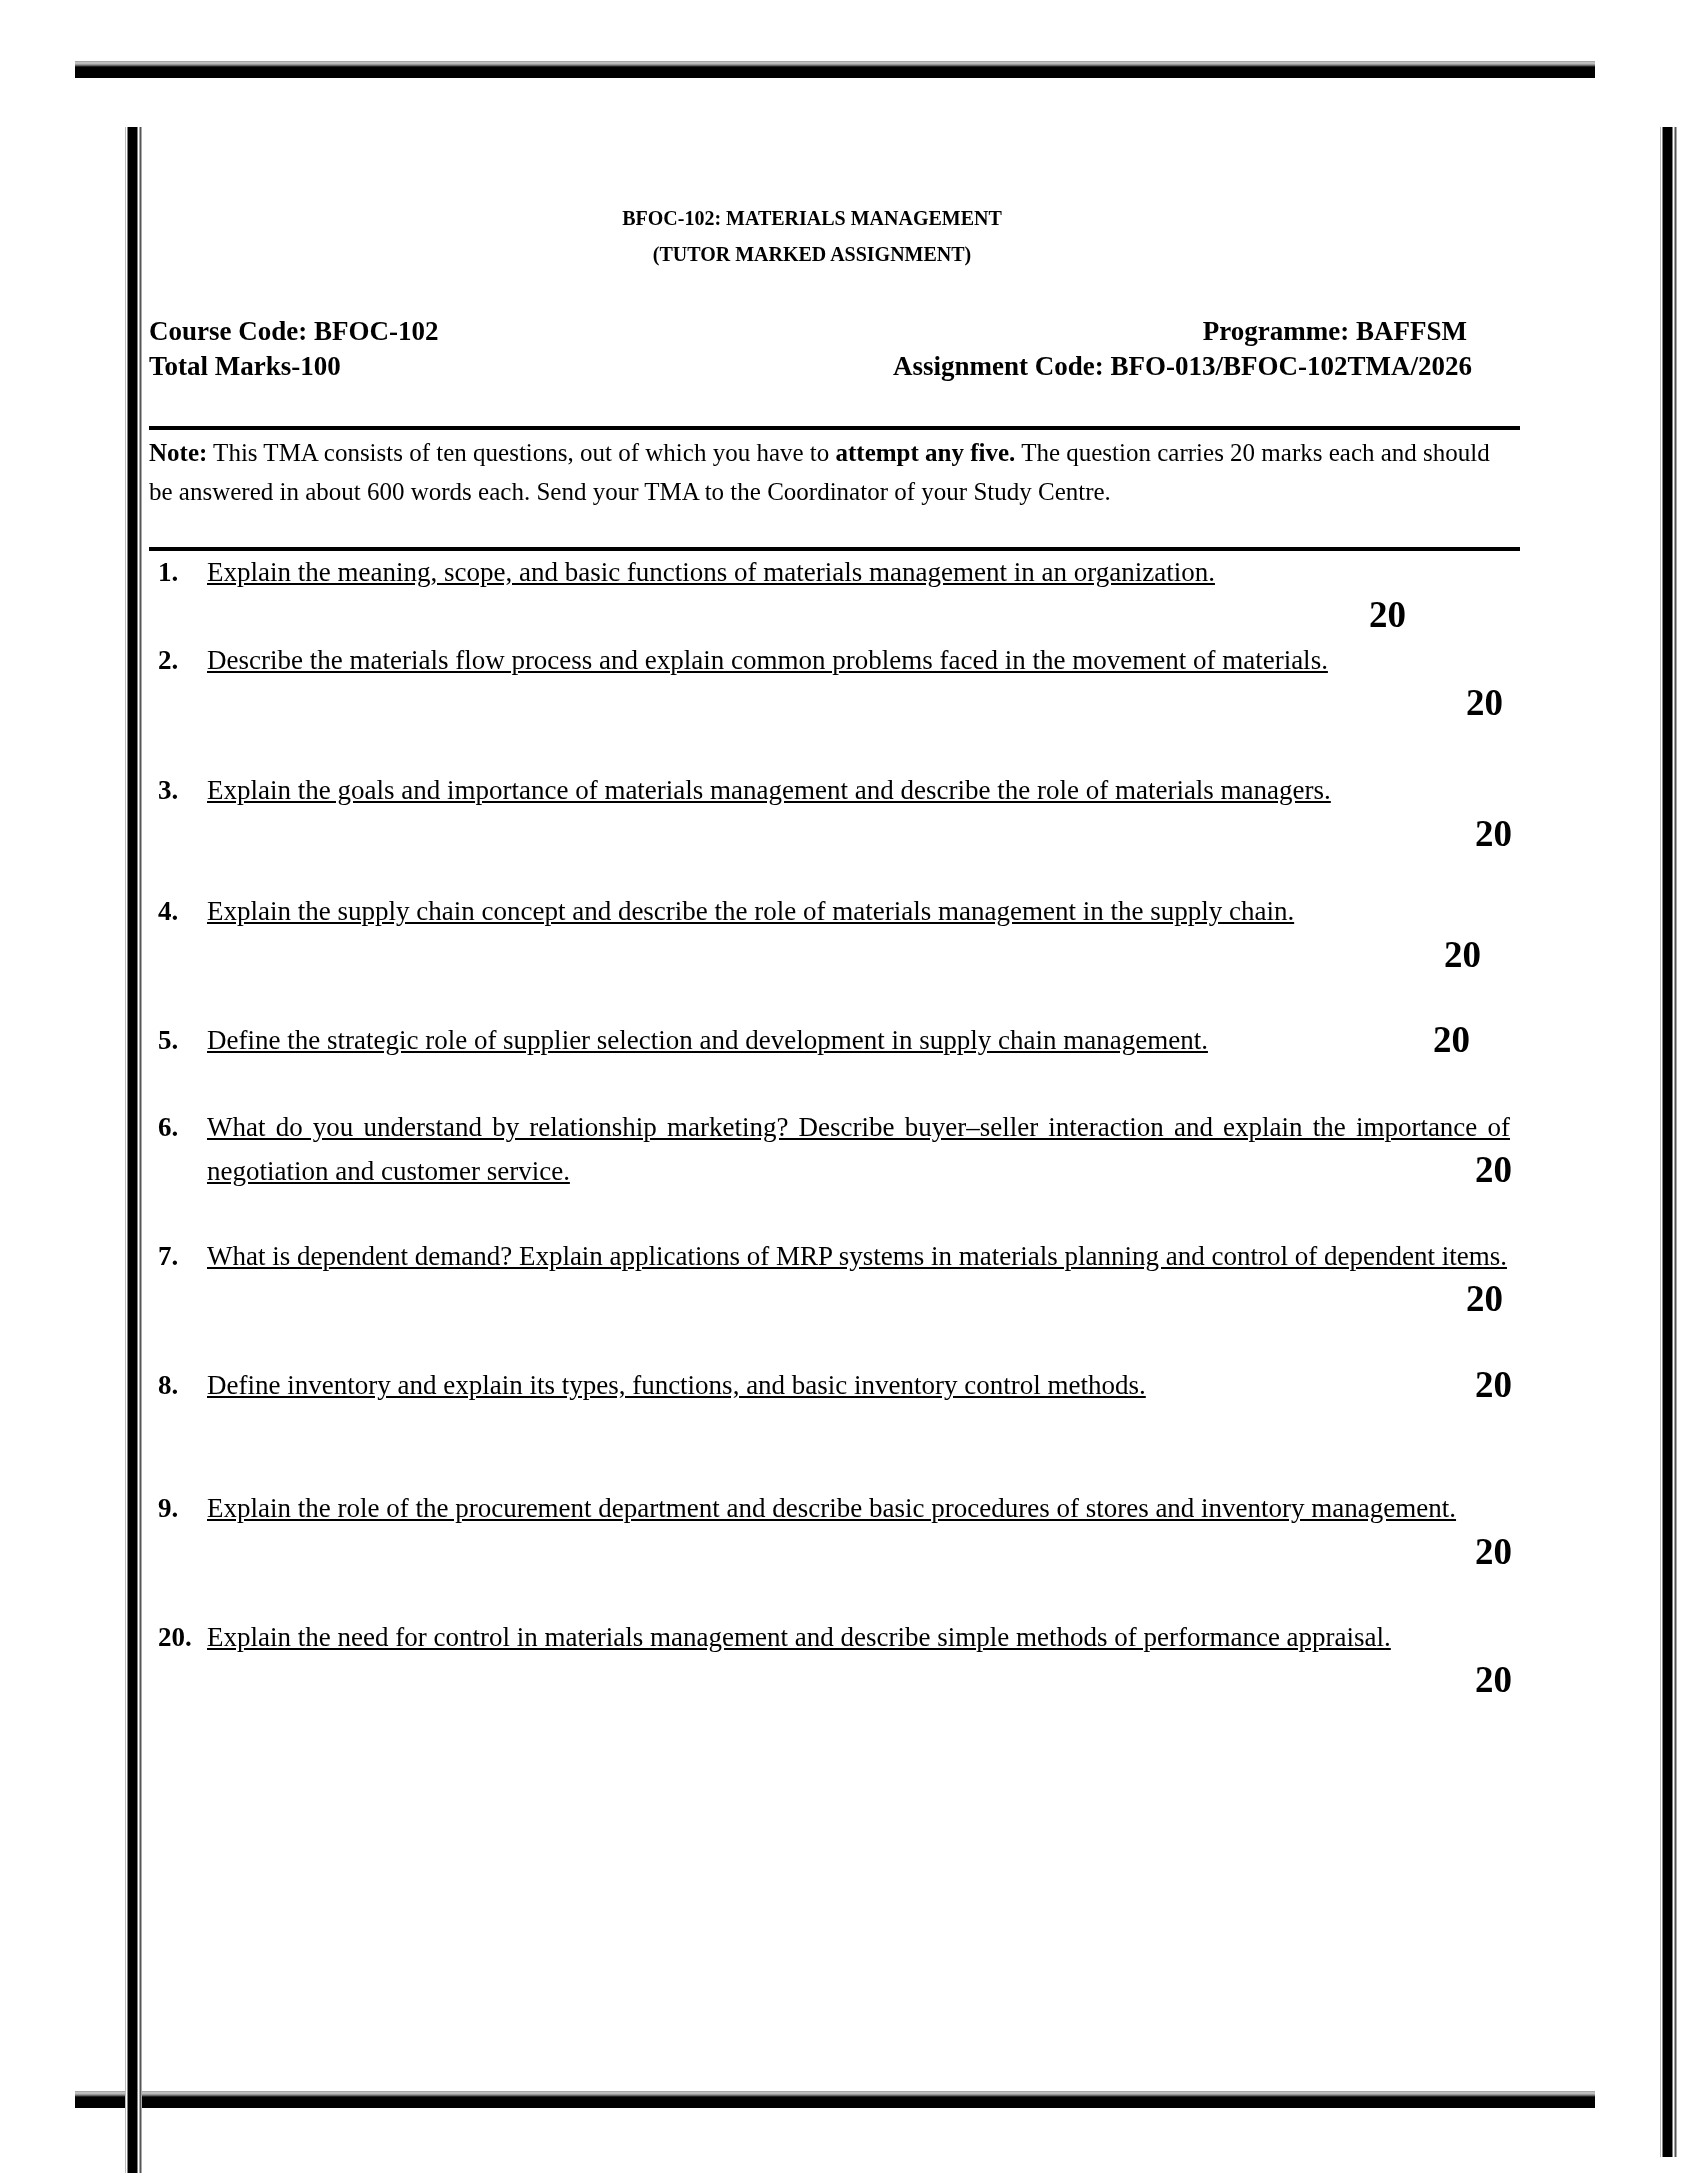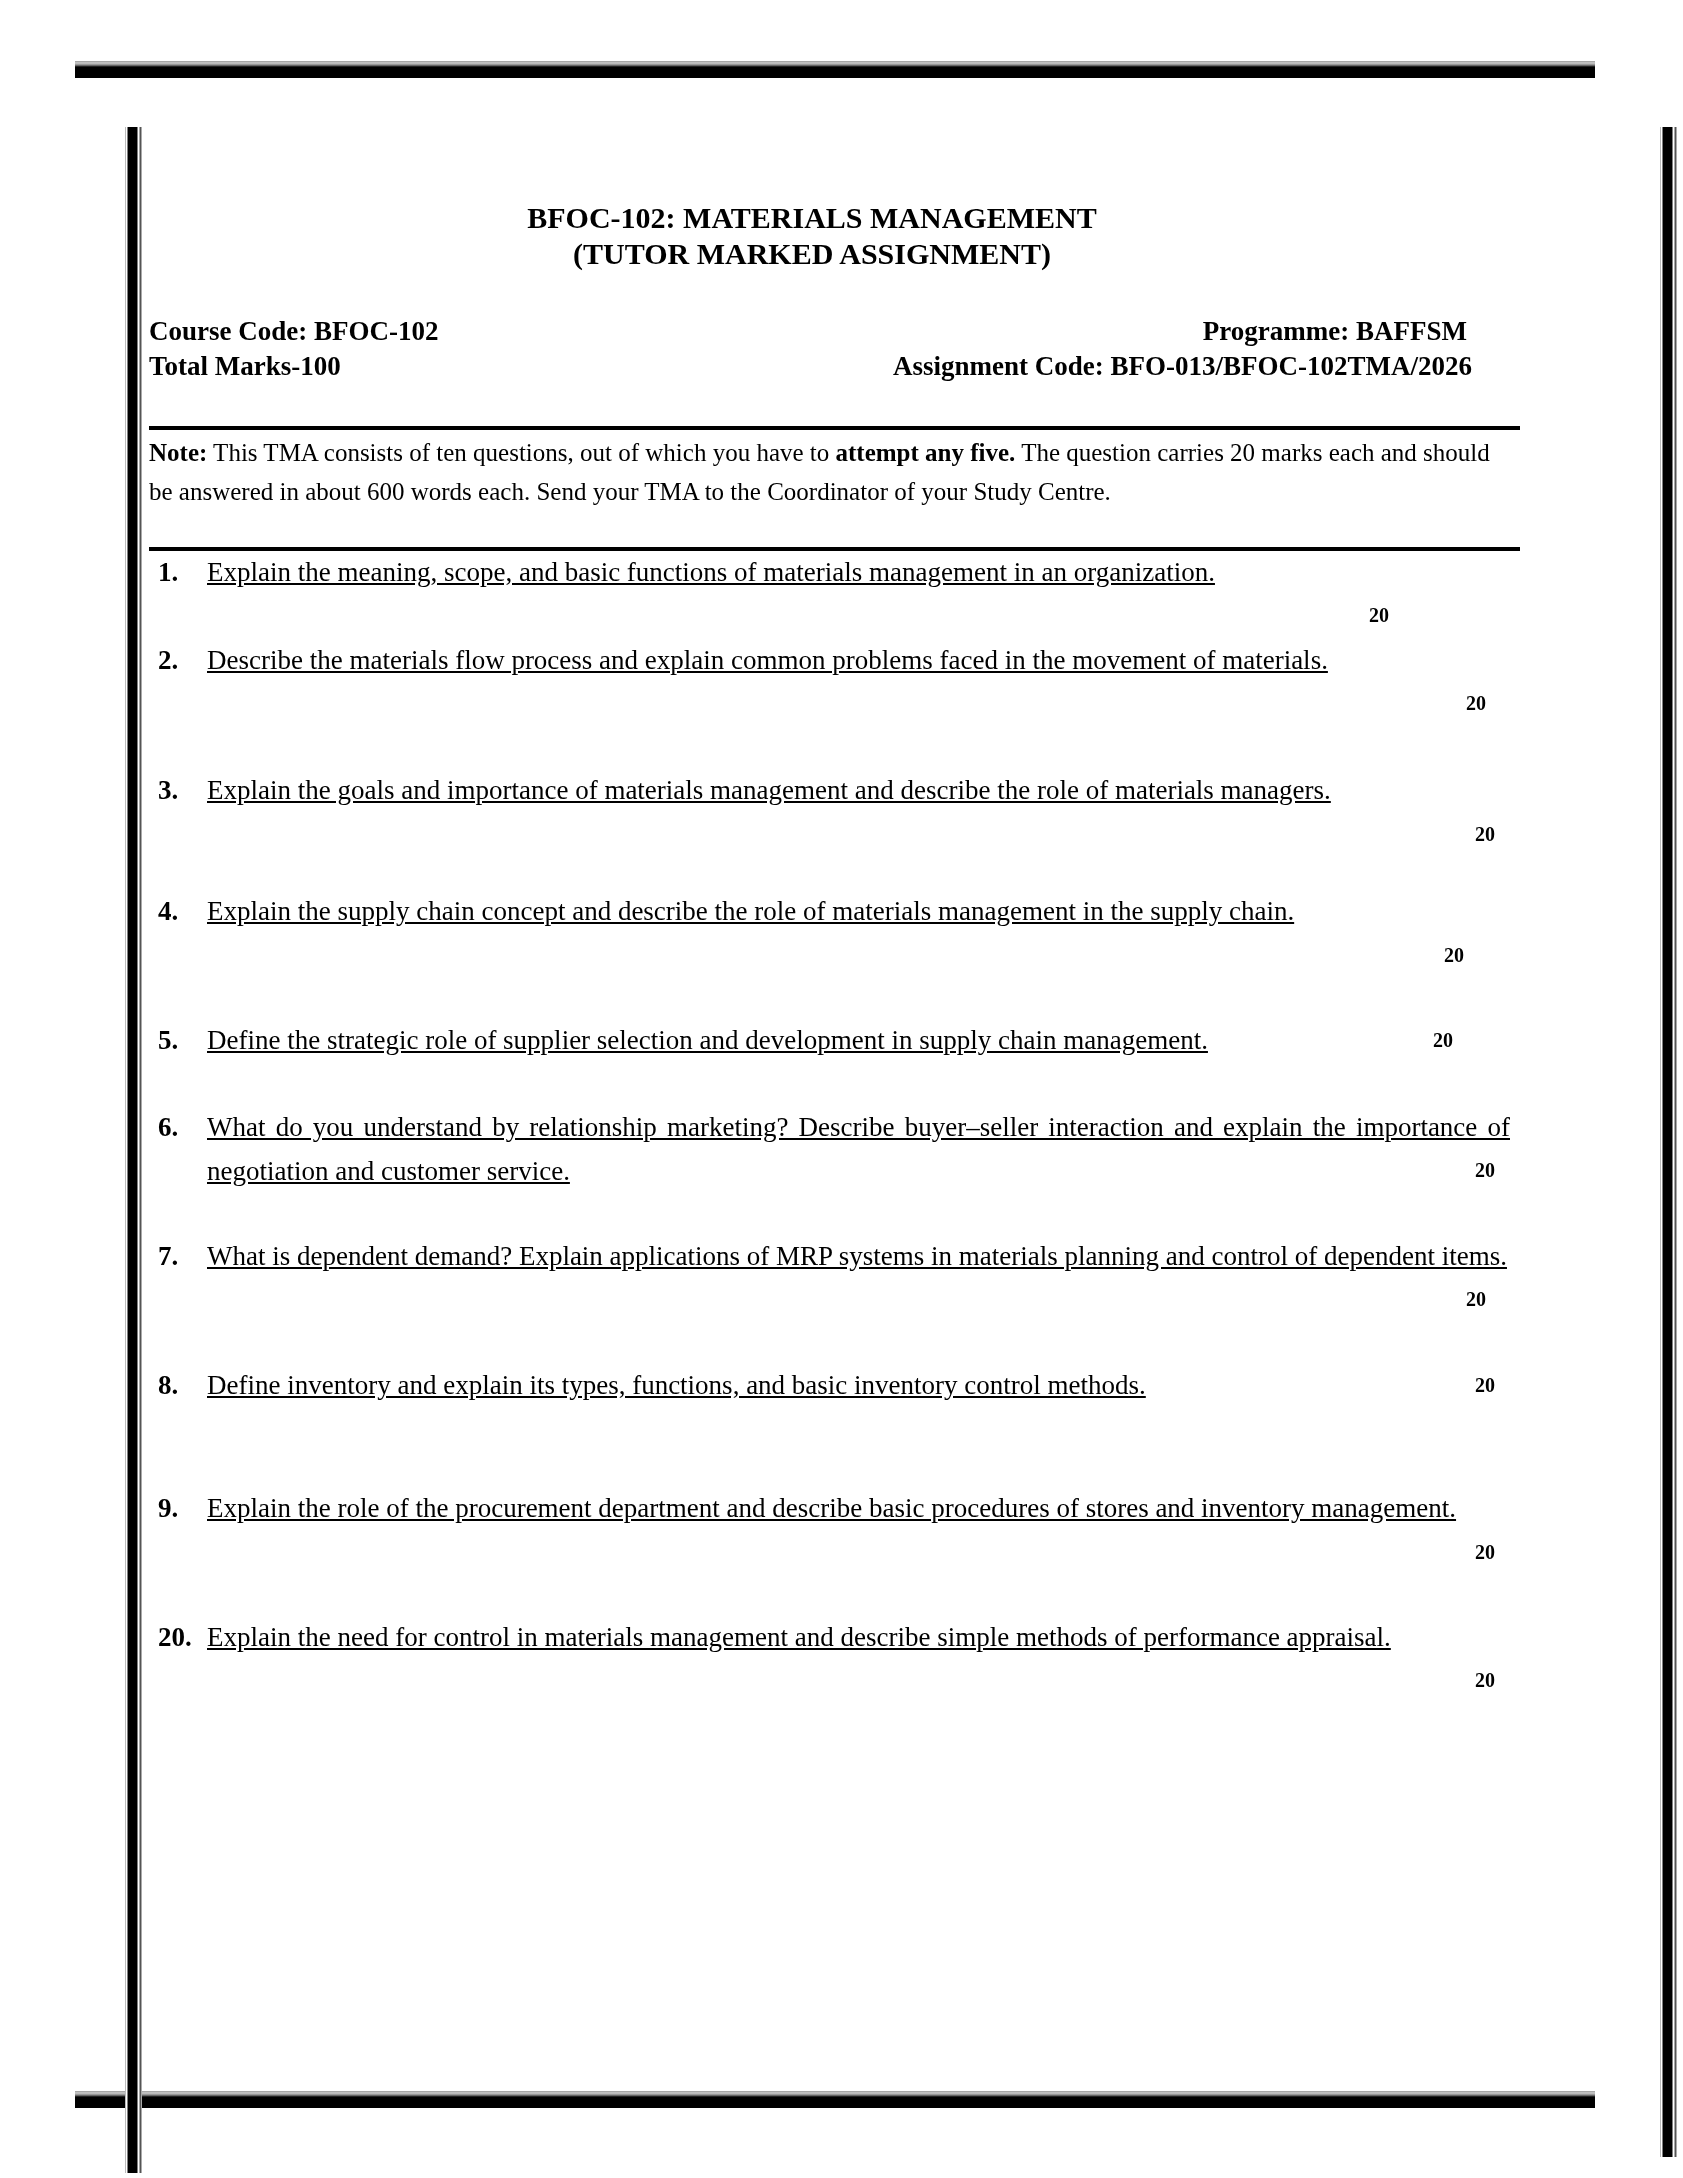--- a/index.html
+++ b/index.html
@@ -3,28 +3,28 @@
 <meta charset="utf-8">
 <style>
   html, body { margin: 0; padding: 0; background: #ffffff; }
   body { width: 1683px; height: 2178px; position: relative; overflow: hidden;
          font-family: "Liberation Serif", "DejaVu Serif", serif; color: #000; }
   .hbar { position: absolute; left: 75px; width: 1520px; height: 17px;
           background: linear-gradient(to bottom, #999 0px, #ccc 2px, #888 4px, #000 6px, #000 17px); }
   .vborder { position: absolute; width: 17px;
              background: linear-gradient(to right, #777 0px, #fff 1px, #fff 2px, #000 3px, #000 12px, #fff 13px, #fff 14px, #555 15px, #555 16px, #fff 17px); }
   .abs { position: absolute; white-space: nowrap; }
-  .title { font-weight: bold; font-size: 30px; left: 416px; width: 792px; text-align: center; line-height: 36px; }
+  .title { font-weight: bold; font-size: 20px; left: 416px; width: 792px; text-align: center; line-height: 36px; }
   .meta { font-weight: bold; font-size: 27px; line-height: 37px; text-align: center; }
   .rule { position: absolute; left: 149px; width: 1371px; height: 4px; background: #000; }
   .note { left: 149px; width: 1366px; font-size: 25px; line-height: 39px; white-space: normal; }
   .q { position: absolute; left: 158px; width: 1352px; font-size: 27px; line-height: 44px; }
   .q .num { position: absolute; left: 0; top: 0; font-weight: bold; }
   .q .text { margin-left: 49px; text-align: justify; text-align-last: left; text-decoration: underline; }
-  .mark { position: absolute; font-weight: bold; font-size: 20px; line-height: 44px; }
+  .mark { position: absolute; font-weight: bold; font-size: 37px; line-height: 44px; }
 </style>
 </head>
 <body>
 
 <div class="hbar" style="top:61px;"></div>
 <div class="hbar" style="top:2091px;"></div>
 <div class="vborder" style="left:125px; top:127px; height:2046px;"></div>
 <div class="vborder" style="left:1660px; top:127px; height:2030px;"></div>
 
 <div class="abs title" style="top:200px;">BFOC-102: MATERIALS MANAGEMENT</div>

